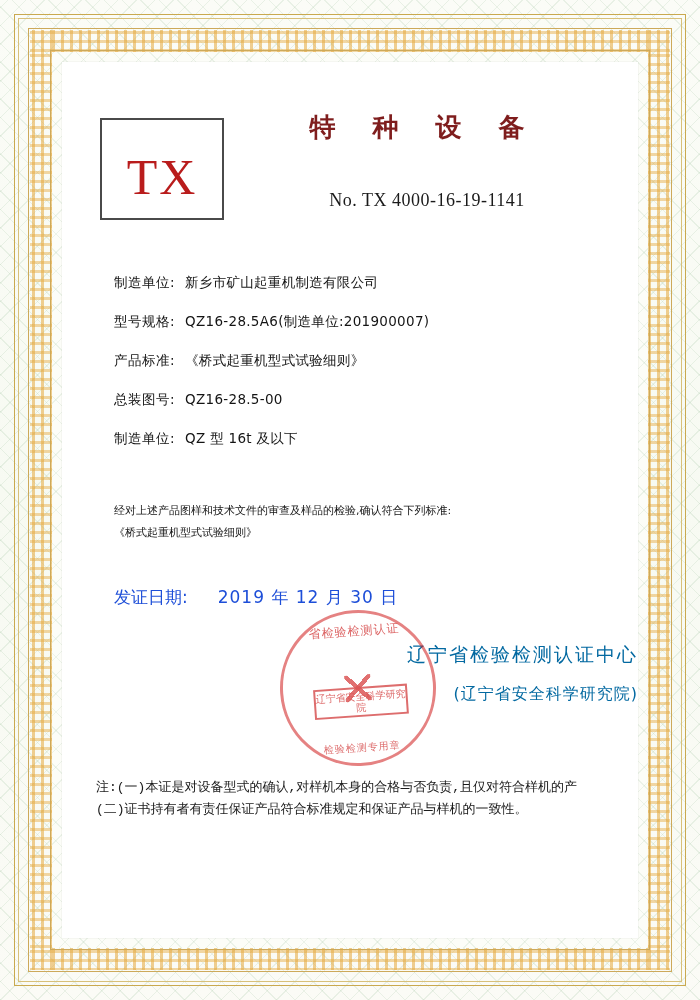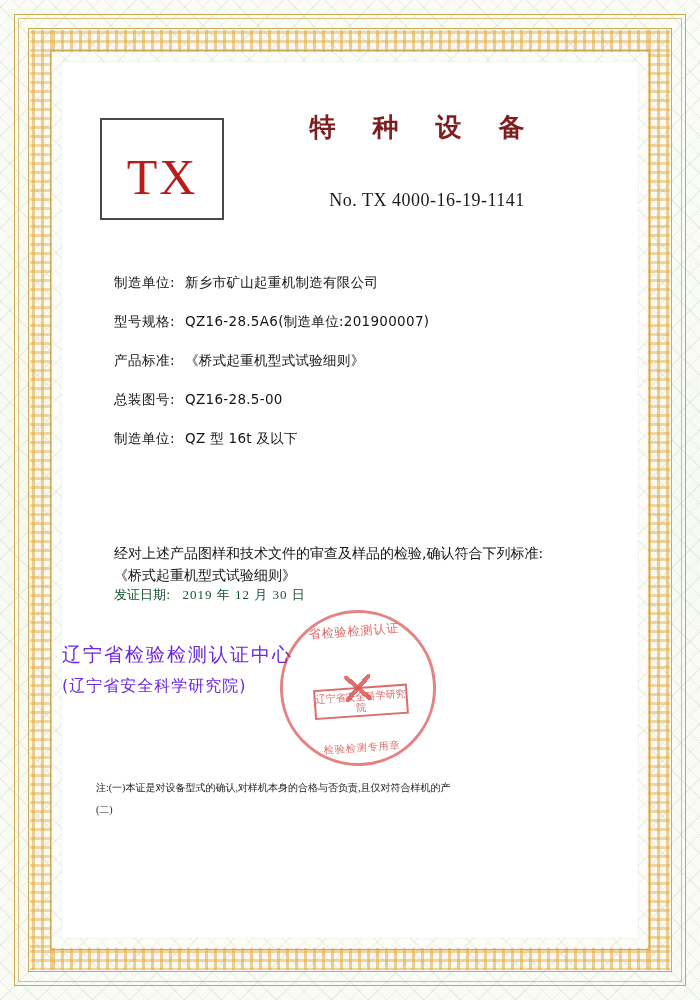--- a/index.html
+++ b/index.html
@@ -160,55 +160,55 @@
     white-space: nowrap;
     letter-spacing: 0.5px;
   }
   .field-value {
     margin-left: 10px;
     letter-spacing: 0.3px;
   }
 
   .statement {
     position: absolute;
-    left: 52px; top: 480px; right: 44px;
-    font-family: "DejaVu Sans", sans-serif;
-    font-size: 14px;
+    left: 52px; top: 438px; right: 44px;
+    font-family: "DejaVu Sans", sans-serif;
+    font-size: 11px;
     line-height: 22px;
     color: #141414;
   }
   .statement .l2 { display: block; }
 
   .issue-row {
     position: absolute;
     left: 52px; top: 524px;
     font-family: "DejaVu Sans", sans-serif;
-    font-size: 13px;
-    color: #14532d;
+    font-size: 17px;
+    color: #1d4ed8;
     display: flex;
     align-items: baseline;
   }
-  .issue-date { margin-left: 12px; letter-spacing: 1px; font-family: Liberation Serif, serif; }
+  .issue-date { margin-left: 30px; letter-spacing: 1px; }
 
   
   .issuer {
     position: absolute;
     left: 0; top: 580px; width: 100%;
-    text-align: left;
-    font-family: "DejaVu Sans", sans-serif;
-    color: #6d28d9;
+    text-align: right;
+    font-family: "DejaVu Sans", sans-serif;
+    color: #0369a1;
   }
   .issuer-line1 {
     font-size: 19px;
     letter-spacing: 2px;
   }
   .issuer-line2 {
     font-size: 16px;
     letter-spacing: 1px;
-    margin-top: 8px;
+    margin-top: 16px;
   }
 
   .seal {
     position: absolute;
     left: 218px; top: 548px;
     width: 150px; height: 150px;
     border-radius: 50%;
     border: 3px solid rgba(210,40,40,0.75);
     opacity: 0.78;
     transform: rotate(-4deg);
@@ -254,22 +254,22 @@
     font-family: "DejaVu Sans", sans-serif;
     font-size: 10px;
     color: rgba(205,35,35,0.85);
     letter-spacing: 1px;
   }
 
   
   .notes {
     position: absolute;
     left: 34px; right: 34px; top: 716px;
-    font-family: Liberation Serif, serif;
-    font-size: 10px;
+    font-family: Liberation Mono, monospace;
+    font-size: 13px;
     color: #1a1a1a;
     line-height: 20px;
   }
   .note-row { display: flex; margin-bottom: 2px; }
   .note-lead { white-space: nowrap; }
   .note-body { }
   .note-cont {
     margin-left: 32px;
   }
 </style>
@@ -342,17 +342,18 @@
       <div class="seal-bottom-text">检验检测专用章</div>
     </div>
 
     <div class="notes">
       <div class="note-row">
         <span class="note-lead">注:(一)</span>
         <span class="note-body">本证是对设备型式的确认,对样机本身的合格与否负责,且仅对符合样机的产</span>
       </div>
       <div class="note-row">
         <span class="note-lead">(二)</span>
+        <span class="note-body">证书持有者有责任保证产品符合标准规定和保证产品与样机的一致性。</span>
       </div>
     </div>
 
   </div>
 </div>
 
 </body></html>

